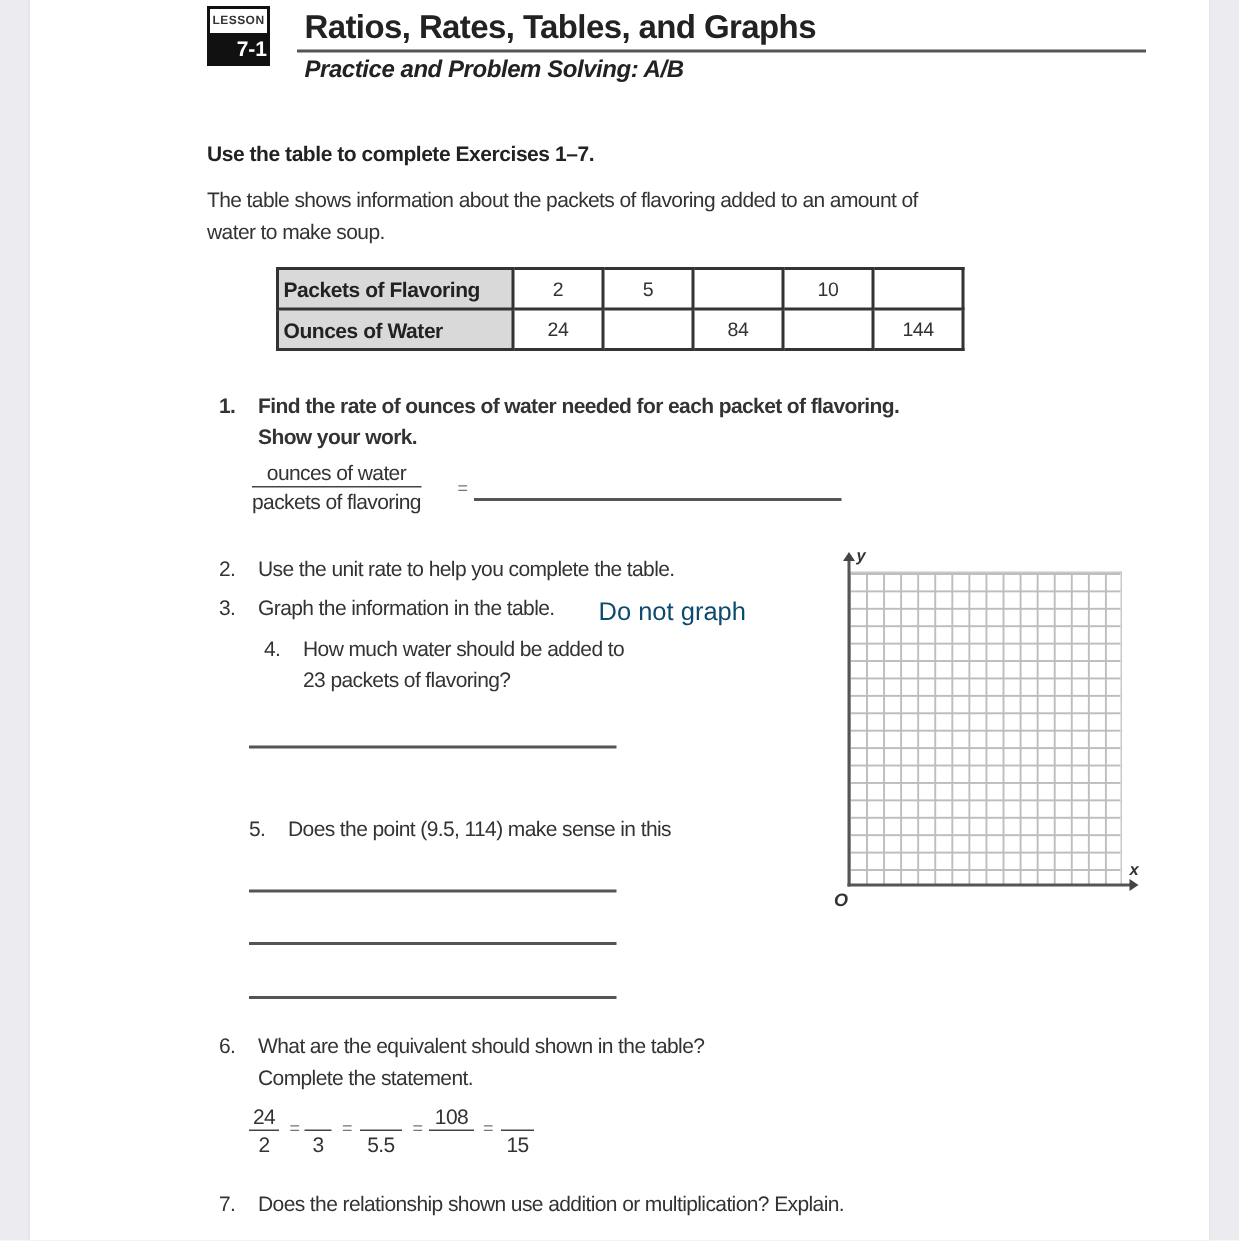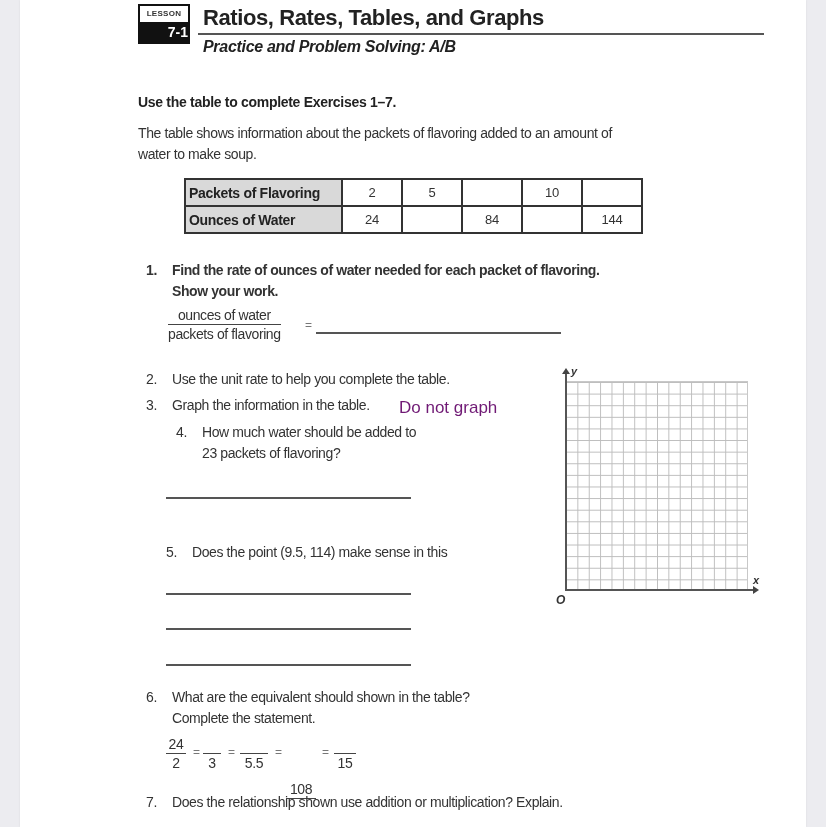--- a/index.html
+++ b/index.html
@@ -11,21 +11,21 @@
     position: relative;
   }
   .page {
     position: absolute; left: 20px; top: 0; width: 786px; height: 827px;
     background: #ffffff;
     box-shadow: 0 0 2px rgba(0,0,0,0.08);
   }
 
   
   .lesson-badge {
-    position: absolute; left: 138px; top: 4px; width: 52px; height: 40px;
+    position: absolute; left: 138px; top: 4px; width: 42px; height: 40px;
     border: 2px solid #111; box-sizing: border-box;
   }
   .lesson-badge .top {
     height: 16px; background: #fff; color: #333;
     font-size: 8px; font-weight: bold; text-align: center; line-height: 16px;
     letter-spacing: 0.3px;
   }
   .lesson-badge .bottom {
     height: 20px; background: #111; color: #fff;
     font-size: 14px; font-weight: bold; text-align: right; line-height: 20px;
@@ -63,21 +63,21 @@
   .q { position: absolute; font-size: 14px; color: #333; letter-spacing: -0.4px; line-height: 21px; }
   .q .num { display: inline-block; width: 26px; }
   .q .cont { padding-left: 26px; display: block; }
 
   .frac { position: absolute; text-align: center; font-size: 14px; color: #333; letter-spacing: -0.4px; }
   .frac .n { display: block; border-bottom: 1.5px solid #444; padding: 0 2px; line-height: 18px; }
   .frac .d { display: block; line-height: 18px; }
   .eq { position: absolute; font-size: 12px; color: #777; }
 
   .answer-line { position: absolute; height: 1.5px; background: #555; }
-  .note { position: absolute; font-size: 17px; color: #701a75; font-family: "Liberation Sans", sans-serif; }
+  .note { position: absolute; font-size: 17px; color: #0c4a6e; font-family: "Liberation Sans", sans-serif; }
 
   
   .grid {
     position: absolute; left: 566px; top: 381px; width: 182px; height: 209px;
     background-image:
       linear-gradient(to right, #bdbdbd 1px, transparent 1px),
       linear-gradient(to bottom, #bdbdbd 1px, transparent 1px);
     background-size: 11.375px 11.61px;
     border-top: 1px solid #c8c8c8; border-right: 1px solid #c8c8c8;
     box-sizing: border-box;
@@ -179,21 +179,21 @@
 <div class="frac" style="left:203px; top:735px; width:18px;">
   <span class="n" style="min-height:18px;"></span>
   <span class="d">3</span>
 </div>
 <div class="eq" style="left:228px; top:745px;">=</div>
 <div class="frac" style="left:240px; top:735px; width:28px;">
   <span class="n" style="min-height:18px;"></span>
   <span class="d">5.5</span>
 </div>
 <div class="eq" style="left:275px; top:745px;">=</div>
-<div class="frac" style="left:286px; top:735px; width:30px;margin-top:45px;">
+<div class="frac" style="left:286px; top:735px; width:30px;">
   <span class="n">108</span>
   <span class="d" style="min-height:18px;"></span>
 </div>
 <div class="eq" style="left:322px; top:745px;">=</div>
 <div class="frac" style="left:334px; top:735px; width:22px;">
   <span class="n" style="min-height:18px;"></span>
   <span class="d">15</span>
 </div>
 
 <div class="q" style="left:146px; top:792px;">

